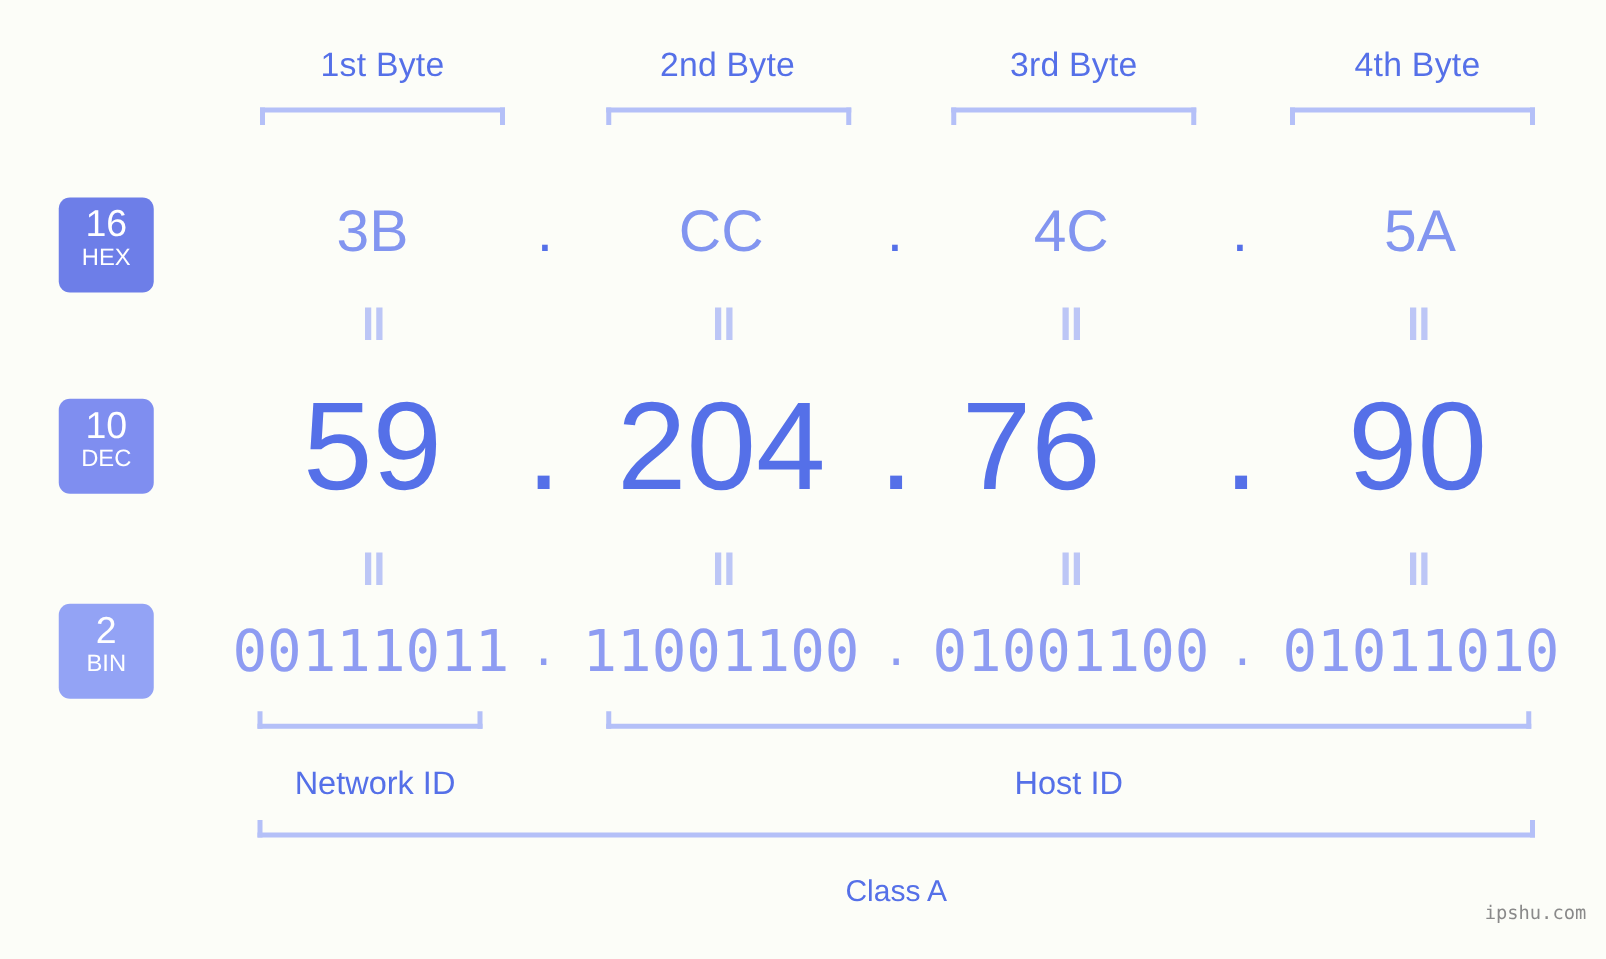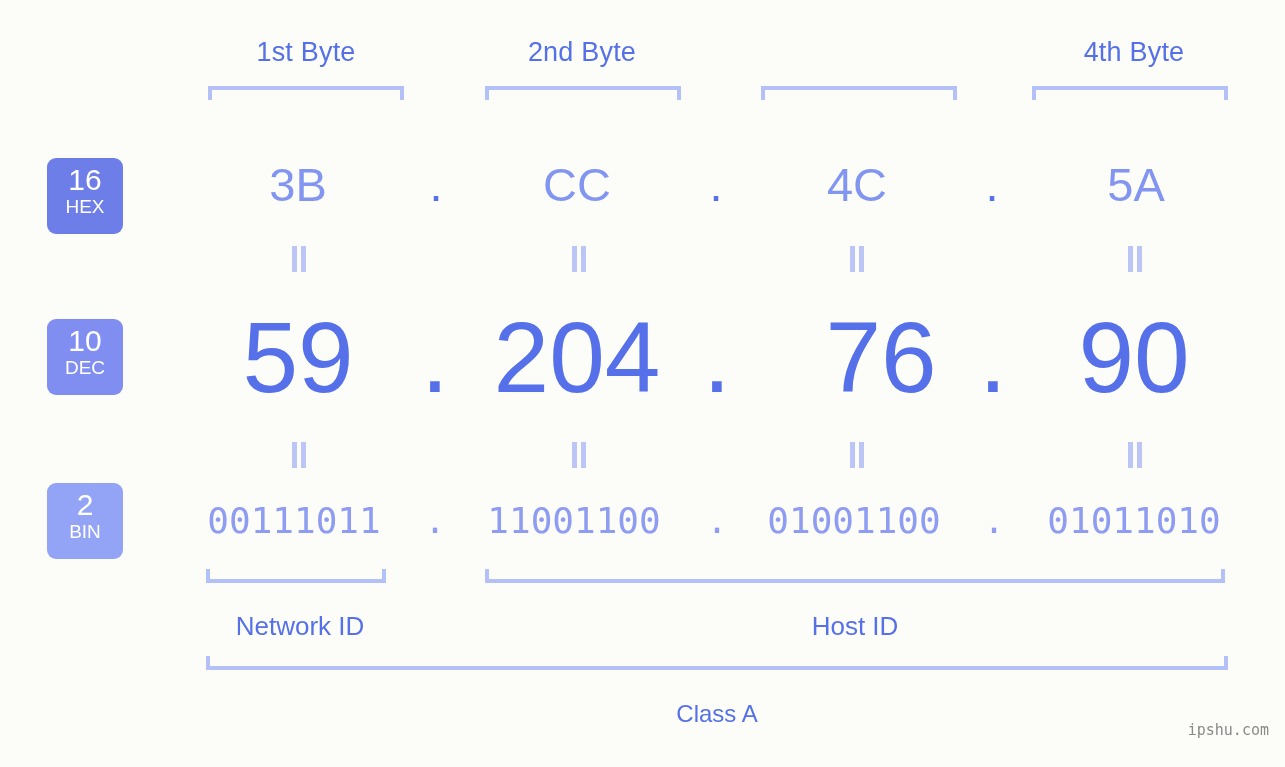--- a/index.html
+++ b/index.html
@@ -86,21 +86,21 @@
     font-size: 47px;
     line-height: 60px;
     color: #8295f0;
   }
   .row-dec .cell {
     font-size: 100px;
     line-height: 118px;
     color: #5570e8;
   }
   .row-bin .cell {
-    font-size: 36px;
+    font-size: 46px;
     line-height: 46px;
     color: #8e9cf2;
     font-family: "DejaVu Sans Mono", monospace;
     letter-spacing: 0px;
   }
 
   .dot-hex {
     position: absolute;
     font-size: 47px;
     line-height: 60px;
@@ -169,20 +169,21 @@
     letter-spacing: 0px;
   }
 </style>
 </head>
 <body>
 
 <div id="stage">
 
   <div class="byte-label" style="left:200px; width:212px;">1st Byte</div>
   <div class="byte-label" style="left:477px; width:210px;">2nd Byte</div>
+  <div class="byte-label" style="left:755px; width:208px;">3rd Byte</div>
   <div class="byte-label" style="left:1030px; width:208px;">4th Byte</div>
 
   <div class="bracket-down" style="left:208px; width:196px; top:86px;"></div>
   <div class="bracket-down" style="left:485px; width:196px; top:86px;"></div>
   <div class="bracket-down" style="left:761px; width:196px; top:86px;"></div>
   <div class="bracket-down" style="left:1032px; width:196px; top:86px;"></div>
 
   <div class="badge" style="top:158px; background:#6d7ee8;">
     <span class="num">16</span>
     <span class="base">HEX</span>
@@ -218,21 +219,21 @@
   <div class="badge" style="top:319px; background:#7f8ef0;">
     <span class="num">10</span>
     <span class="base">DEC</span>
   </div>
 
   <div class="row-dec">
     <div class="cell" style="left:200px; width:196px; top:298px;">59</div>
     <div class="dot-dec" style="left:400px; width:70px; top:298px;">.</div>
     <div class="cell" style="left:472px; width:210px; top:298px;">204</div>
     <div class="dot-dec" style="left:682px; width:70px; top:298px;">.</div>
-    <div class="cell" style="left:783px; width:196px; top:298px;">76</div>
+    <div class="cell" style="left:727px; width:196px; top:298px;">76</div>
     <div class="dot-dec" style="left:958px; width:70px; top:298px;">.</div>
     <div class="cell" style="left:1036px; width:196px; top:298px;">90</div>
   </div>
 
   <div class="eq" style="left:288px; top:442px;">
     <i class="a"></i>
       <i class="b"></i>
   </div>
   <div class="eq" style="left:568px; top:442px;">
     <i class="a"></i>

